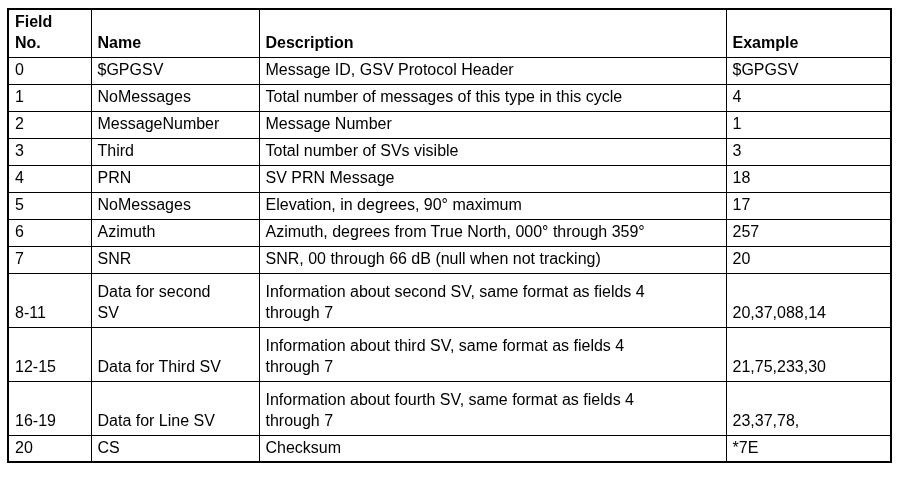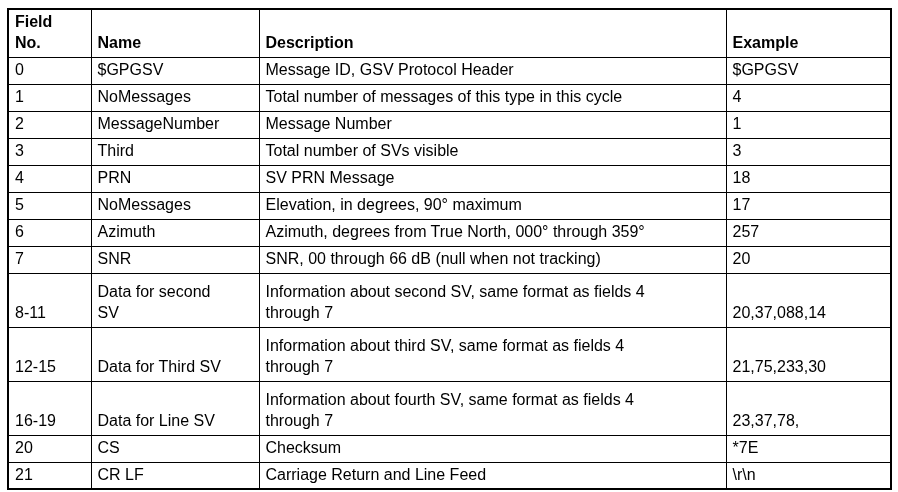--- a/index.html
+++ b/index.html
@@ -137,21 +137,15 @@
     <td>Information about fourth SV, same format as fields 4
 through 7</td>
     <td>23,37,78,</td>
   </tr>
         <tr>
     <td>20</td>
     <td>CS</td>
     <td>Checksum</td>
     <td>*7E</td>
   </tr>
-        <tr>
-    <td>21</td>
-    <td>CR LF</td>
-    <td>Carriage Return and Line Feed</td>
-    <td>\r\n</td>
-  </tr>
       </tbody>
   </table>
 </div>
 
 </body></html>

